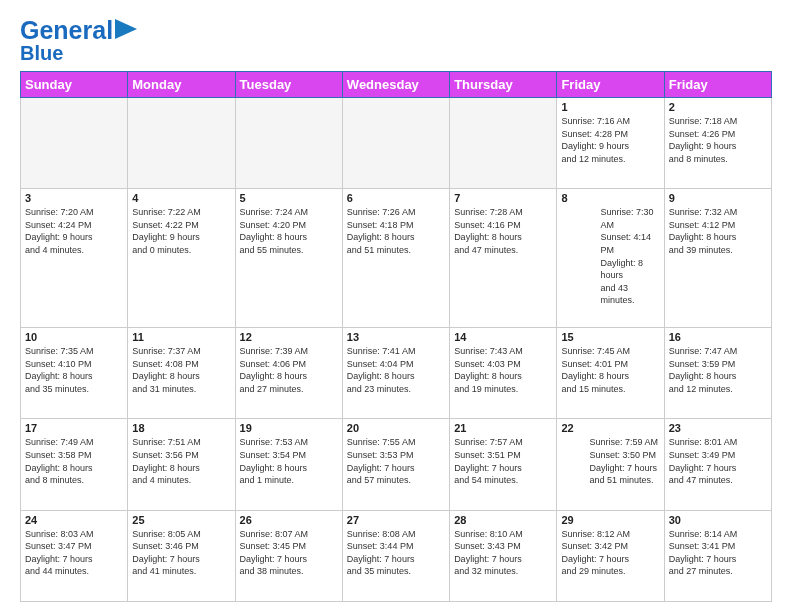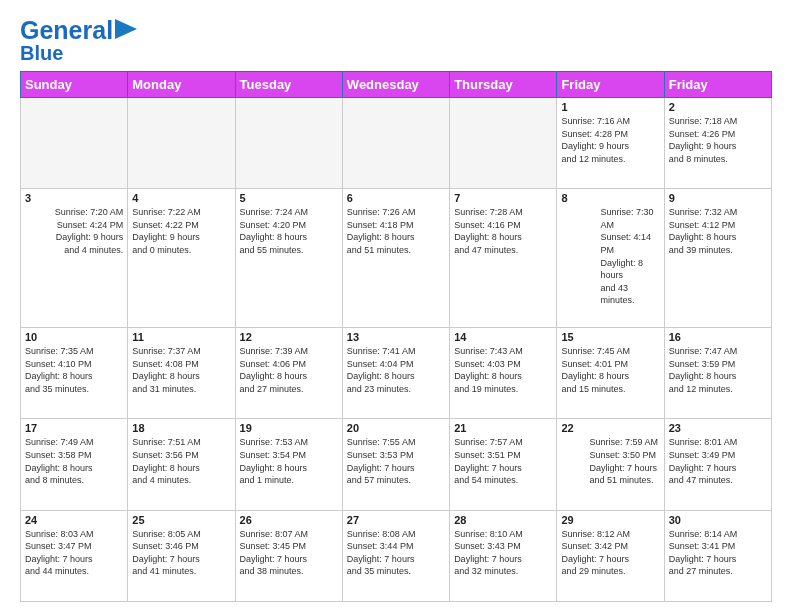--- a/index.html
+++ b/index.html
@@ -145,21 +145,21 @@
               <span class="day-num">2</span>
               <div class="day-info" style="white-space: pre-line;">Sunrise: 7:18 AM
 Sunset: 4:26 PM
 Daylight: 9 hours
 and 8 minutes.</div>
             </td>
           </tr>
           <tr>
             <td>
               <span class="day-num">3</span>
-              <div class="day-info" style="white-space: pre-line; text-align: right;">Sunrise: 7:20 AM
+              <div class="day-info" style="white-space: pre-line;">Sunrise: 7:20 AM
 Sunset: 4:24 PM
 Daylight: 9 hours
 and 4 minutes.</div>
             </td>
             <td>
               <span class="day-num">4</span>
               <div class="day-info" style="white-space: pre-line;">Sunrise: 7:22 AM
 Sunset: 4:22 PM
 Daylight: 9 hours
 and 0 minutes.</div>

